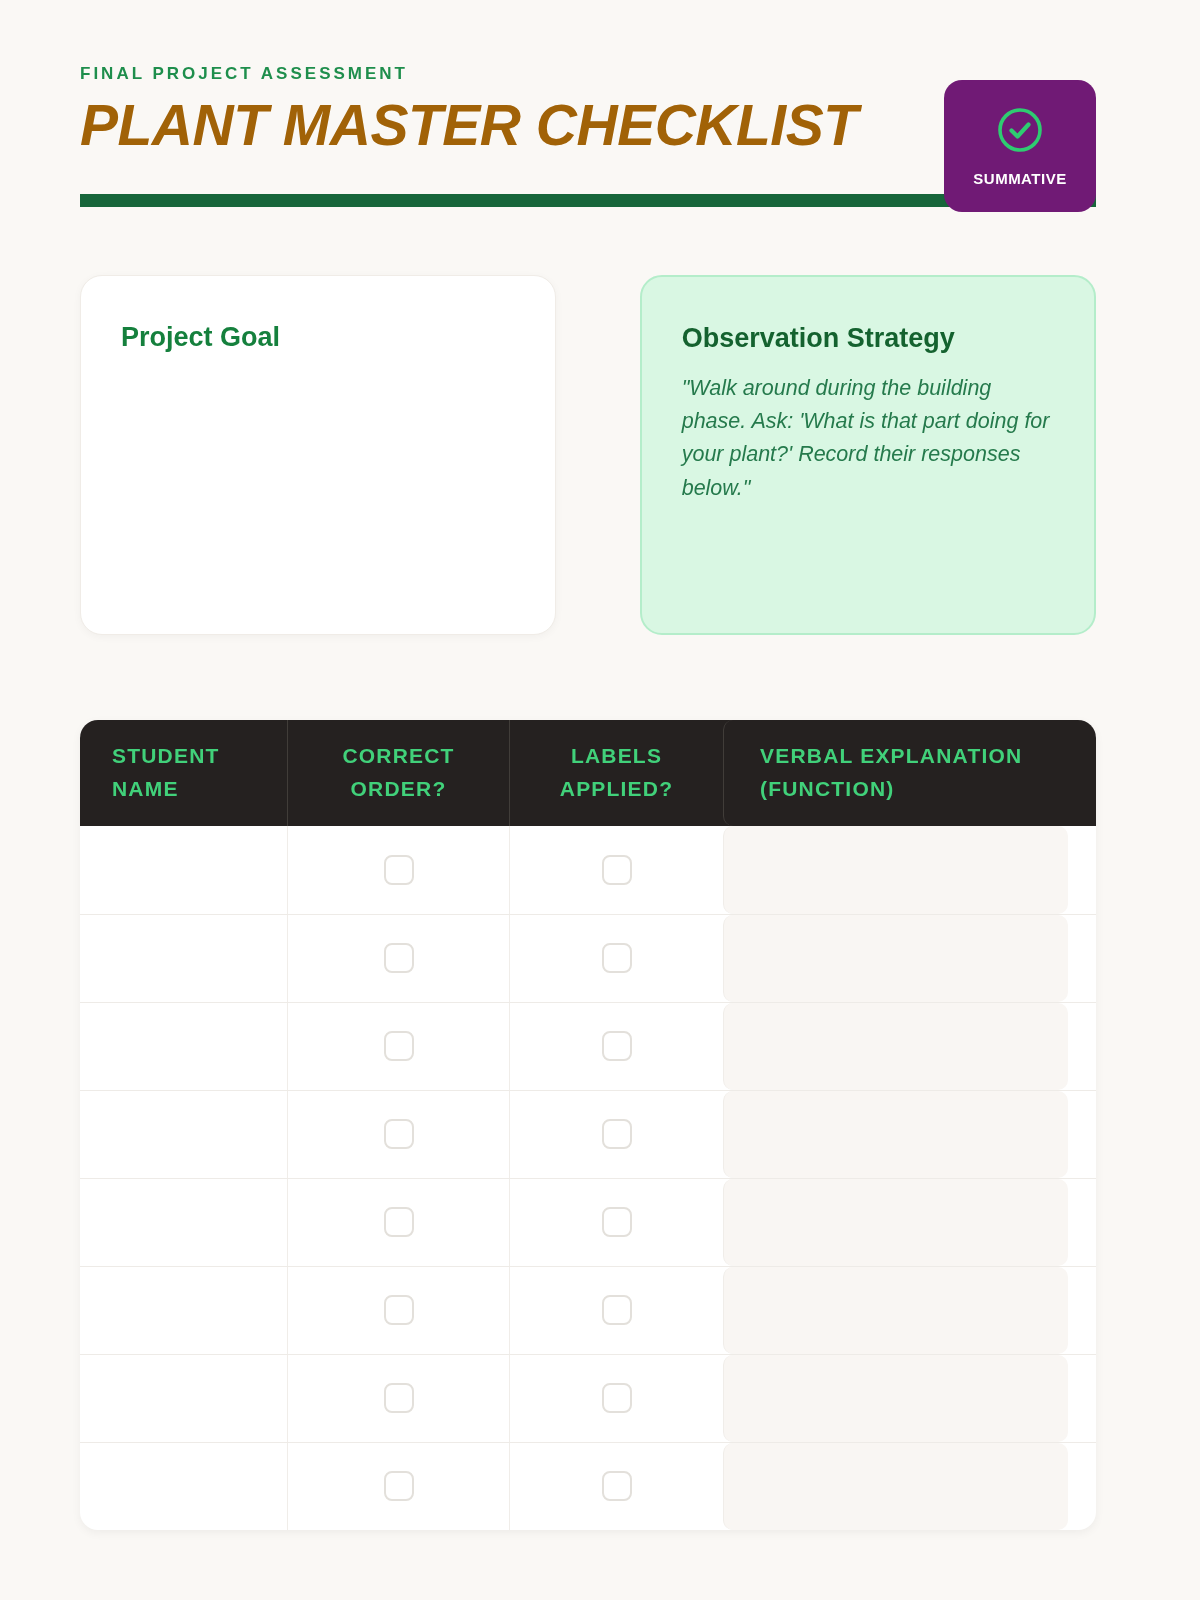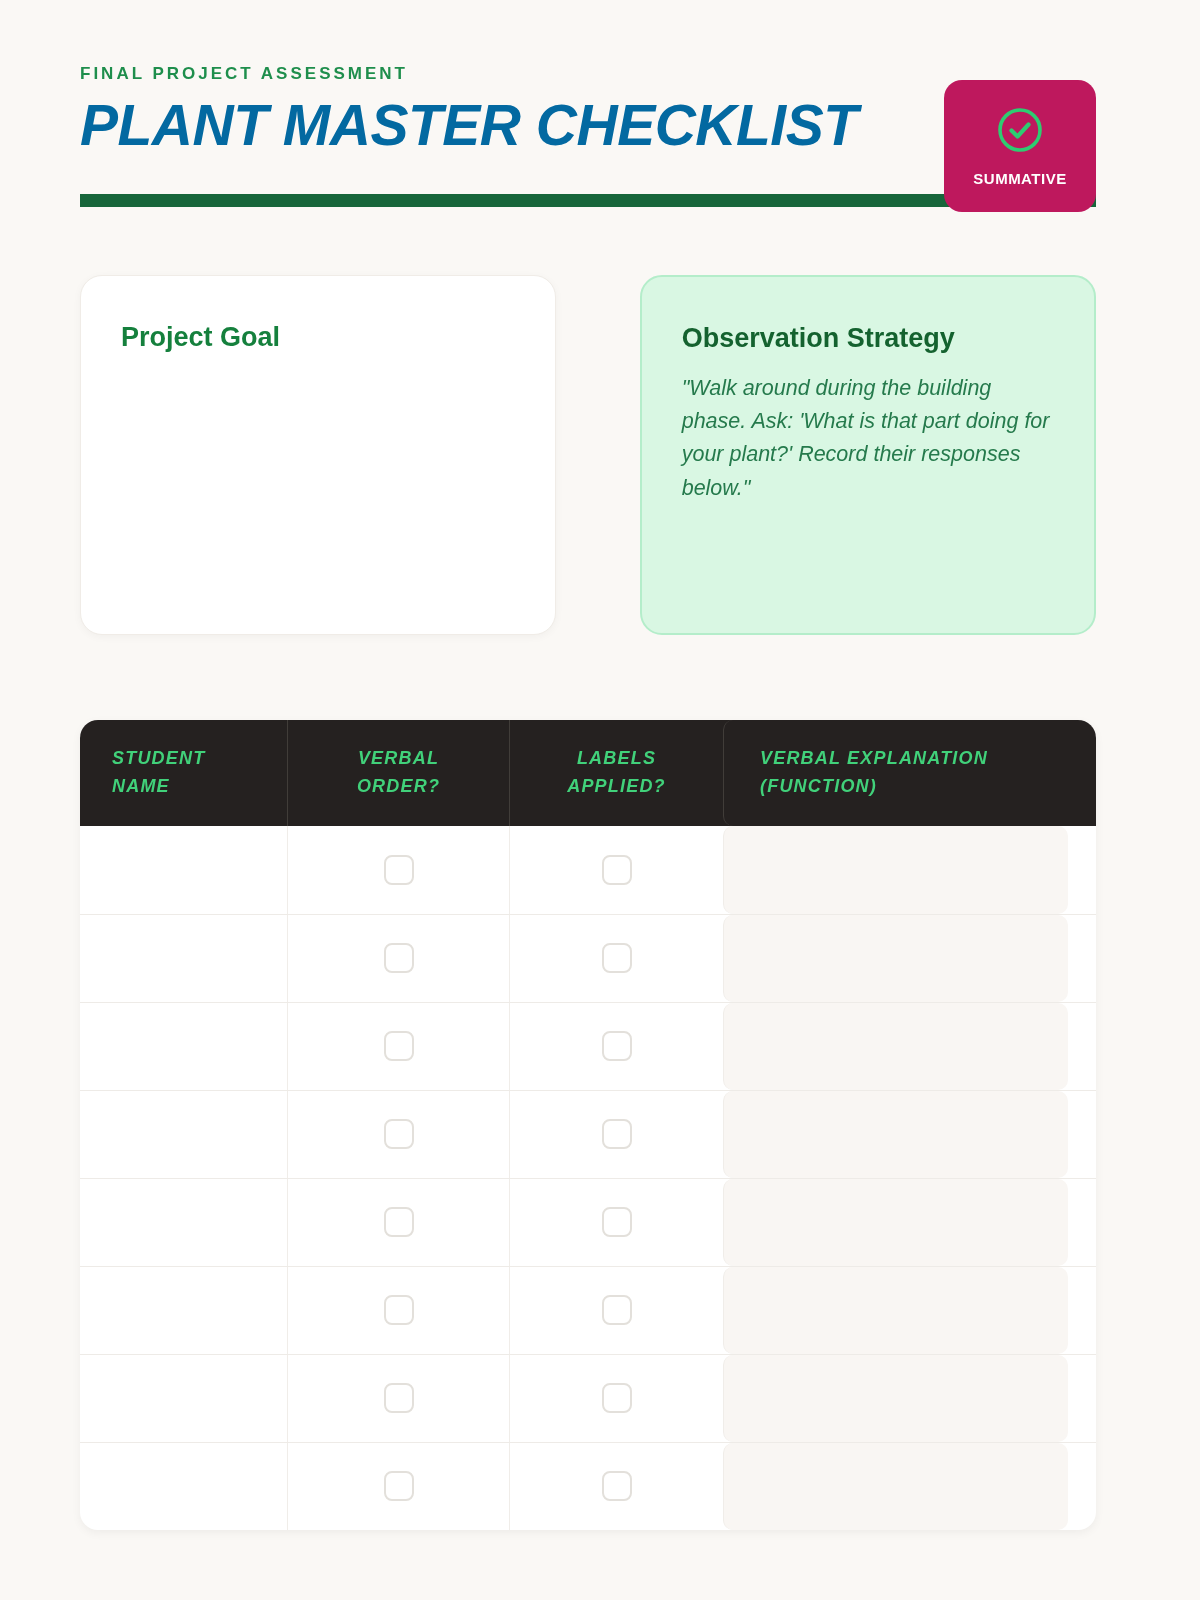--- a/index.html
+++ b/index.html
@@ -18,31 +18,31 @@
     color: #1e8e4c;
     font-size: 17px;
     font-weight: bold;
     letter-spacing: 3px;
   }
   .title {
     margin-top: 12px;
     font-size: 57px;
     font-weight: 900;
     font-style: italic;
-    color: #0369a1;
+    color: #a16207;
     letter-spacing: -0.5px;
     line-height: 1.05;
   }
   .badge {
     position: absolute;
     top: 80px;
     right: 0;
     width: 152px;
     height: 132px;
-    background: #be185d;
+    background: #701a75;
     border-radius: 18px;
     display: flex;
     flex-direction: column;
     align-items: center;
     justify-content: center;
     gap: 12px;
   }
   .badge-label {
     color: #ffffff;
     font-size: 15px;
@@ -97,26 +97,25 @@
   }
   .thead {
     display: flex;
     background: #252120;
     height: 106px;
   }
   .th {
     display: flex;
     align-items: center;
     color: #41d17a;
-    font-size: 18px;
+    font-size: 21px;
     font-weight: bold;
     letter-spacing: 1.2px;
     line-height: 1.55;
     white-space: pre-line;
-    font-style: italic;
   }
   .th + .th { border-left: 1px solid #413d39; }
   .c1 { width: 207px; }
   .c2 { width: 222px; }
   .c3 { width: 214px; }
   .c4 { width: 345px; border-radius: 10px; }
   .th.c1 { padding-left: 32px; }
   .th.c2, .th.c3 { justify-content: center; text-align: center; }
   .th.c4 { padding-left: 36px; }
 
@@ -167,21 +166,21 @@
     <div class="card card-green">
       <div class="card-title">Observation Strategy</div>
       <div class="card-quote">"Walk around during the building phase. Ask: 'What is that part doing for your plant?' Record their responses below."</div>
     </div>
   </div>
 
   <div class="table">
     <div class="thead">
       <div class="th c1">STUDENT
 NAME</div>
-      <div class="th c2">VERBAL
+      <div class="th c2">CORRECT
 ORDER?</div>
       <div class="th c3">LABELS
 APPLIED?</div>
       <div class="th c4">VERBAL EXPLANATION
 (FUNCTION)</div>
     </div>
     <div>
   <div class="row">
     <div class="cell c1"></div>
     <div class="cell c2">

